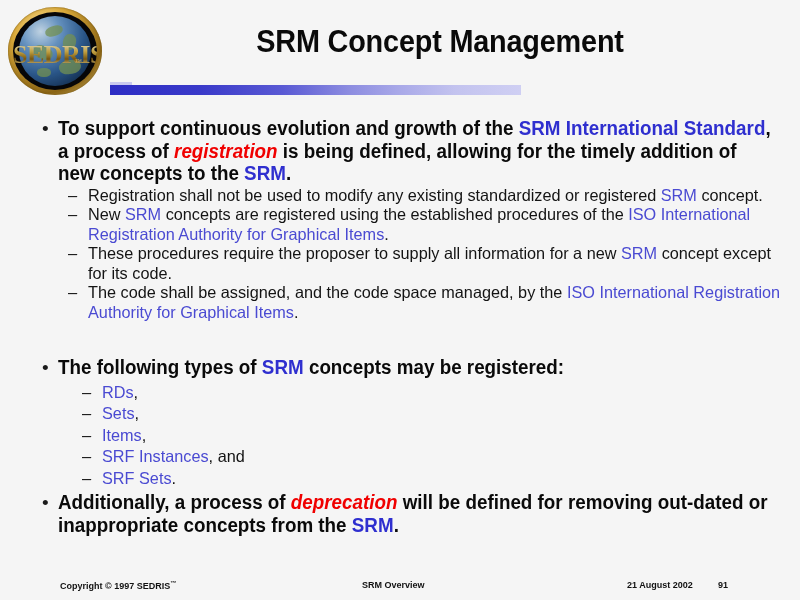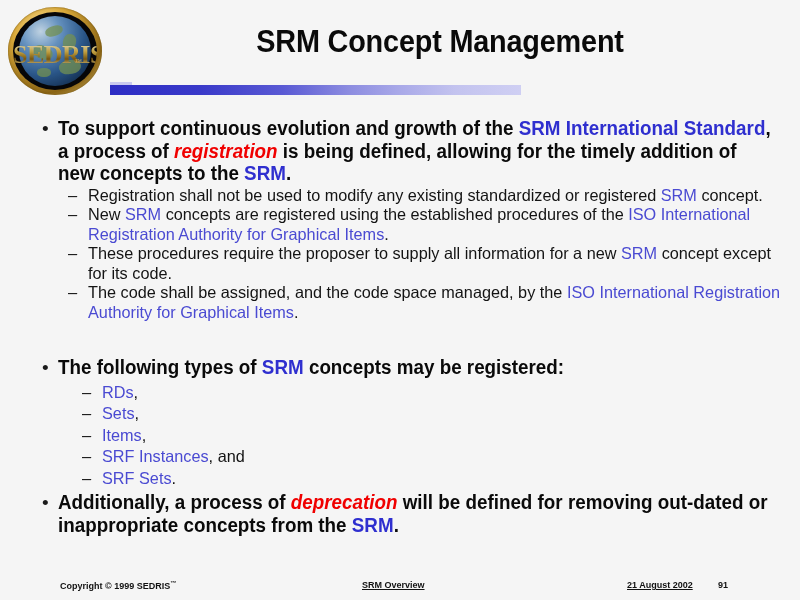--- a/index.html
+++ b/index.html
@@ -209,22 +209,22 @@
     position: absolute;
     left: 0; top: 578px;
     width: 800px; height: 18px;
     font-family: "Liberation Sans", sans-serif;
     font-weight: bold;
     font-size: 9px;
     color: #121212;
   }
   #f-copyright { position: absolute; left: 60px; top: 2px; white-space: nowrap; }
   #f-copyright .tm { font-size: 6px; vertical-align: super; }
-  #f-center { position: absolute; left: 362px; top: 2px; white-space: nowrap; text-decoration: underline; }
-  #f-date   { position: absolute; left: 627px; top: 2px; white-space: nowrap; text-decoration: underline; }
+  #f-center { position: absolute; left: 362px; top: 2px; white-space: nowrap; }
+  #f-date   { position: absolute; left: 627px; top: 2px; white-space: nowrap; }
   #f-page   { position: absolute; left: 718px; top: 2px; white-space: nowrap; }
 </style>
 </head>
 <body>
 
 <div id="slide">
 
   <div id="header">
 
     <div id="logo">
@@ -308,19 +308,19 @@
         <ul class="lvl1">
           <li class="b1">
             <span class="dot">•</span>
             <span class="b1text"><span>Additionally, a process of </span><span class="red1">deprecation</span><span> will be defined for removing out-dated or inappropriate concepts from the </span><span class="blue1">SRM</span><span>.</span></span>
           </li>
         </ul>
       </div>
   </div>
 
   <div id="footer">
-    <div id="f-copyright"><span>Copyright © 1999 SEDRIS</span><span class="tm">™</span></div>
+    <div id="f-copyright"><span>Copyright © 1997 SEDRIS</span><span class="tm">™</span></div>
     <div id="f-center">SRM Overview</div>
     <div id="f-date">21 August 2002</div>
     <div id="f-page">91</div>
   </div>
 
 </div>
 
 </body></html>

